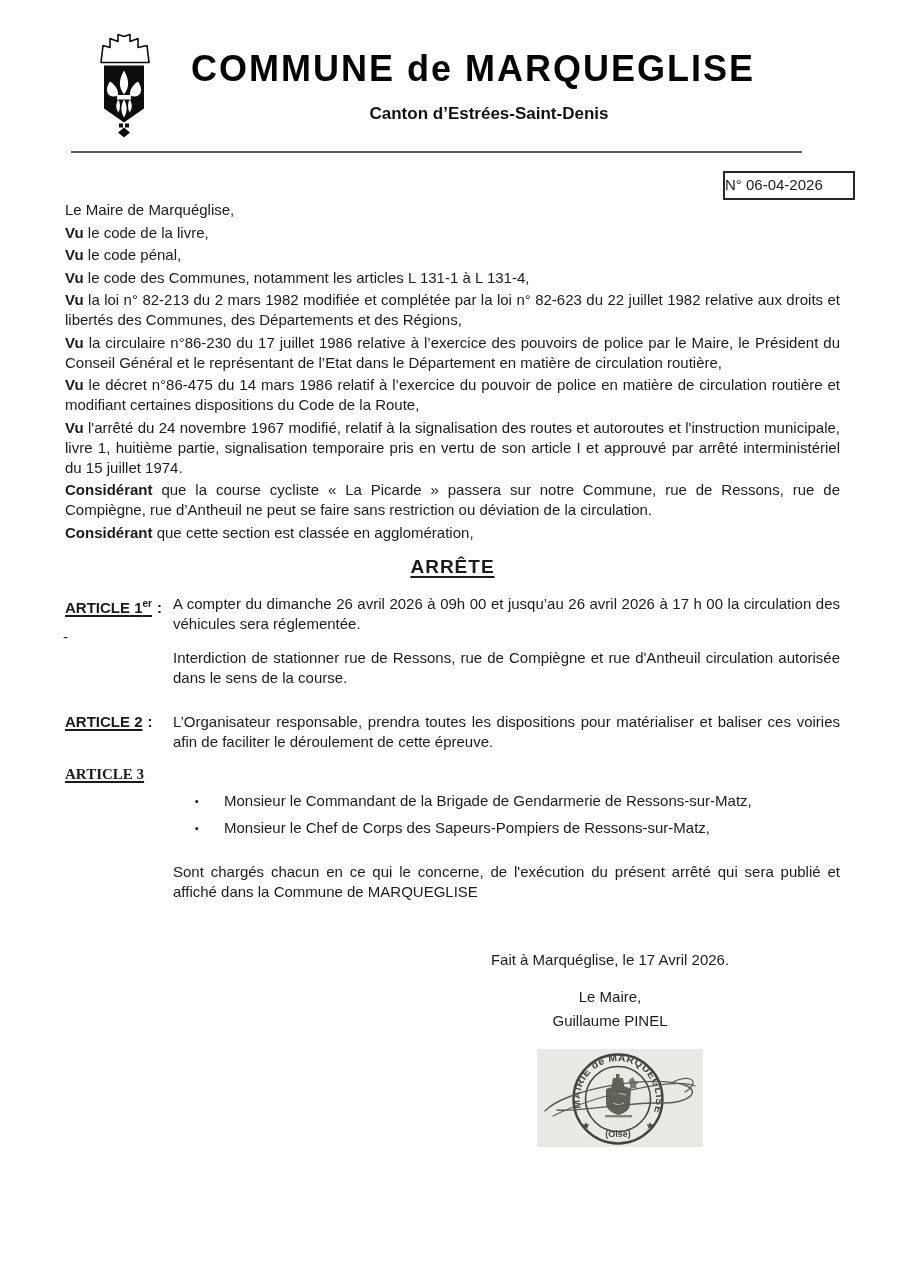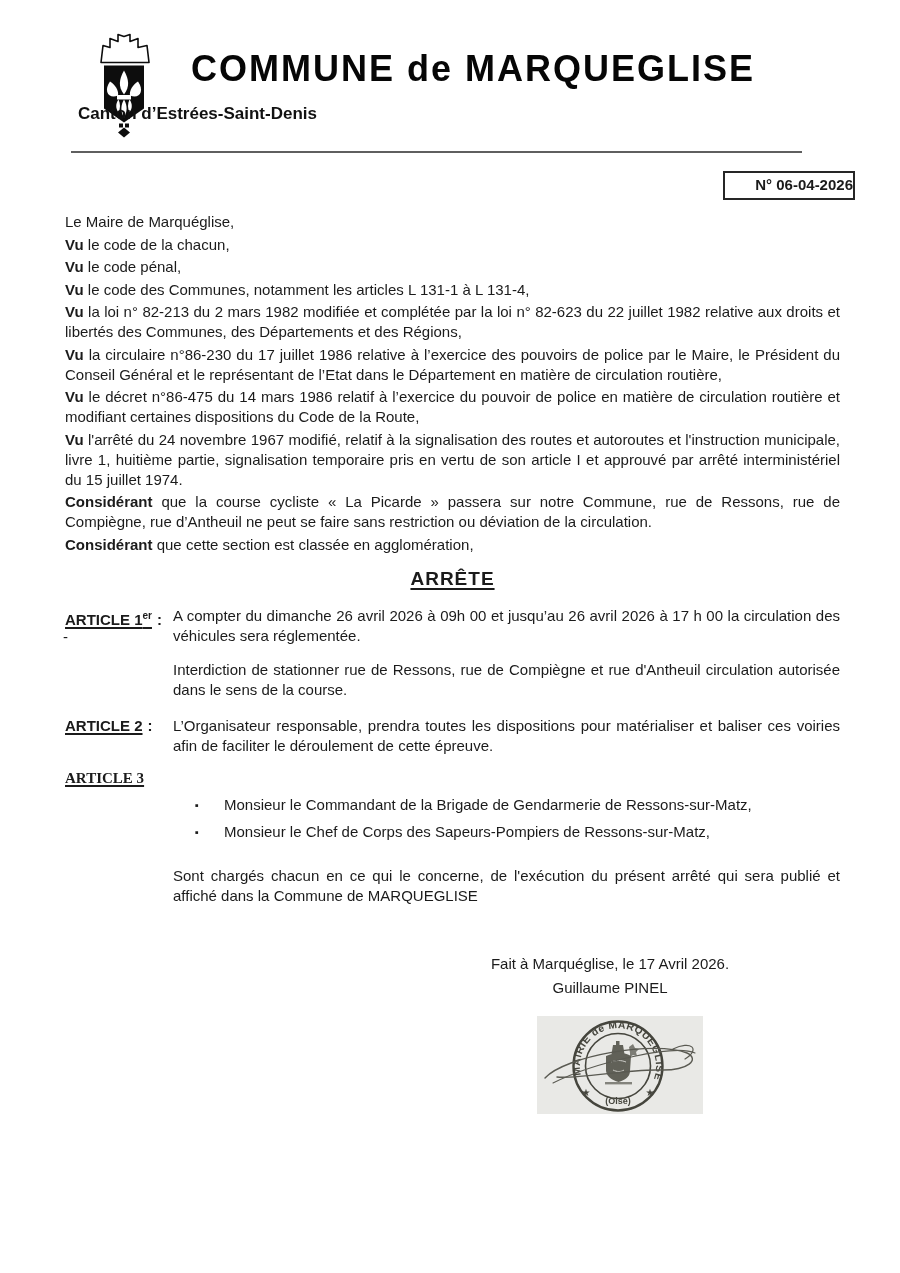--- a/index.html
+++ b/index.html
@@ -9,44 +9,44 @@
   }
   
   .crest{position:absolute;left:88px;top:32px;width:72px;height:106px;}
   .doc-title{
     position:absolute;top:48px;left:0;right:0;padding-left:46px;
     text-align:center;font-size:36px;font-weight:bold;letter-spacing:2px;color:#060606;
     white-space:nowrap;
   }
   .doc-subtitle{
     position:absolute;top:104px;left:0;right:0;padding-left:78px;
-    text-align:left;font-size:17px;font-weight:bold;color:#111;
+    text-align:center;font-size:17px;font-weight:bold;color:#111;
   }
   .header-rule{position:absolute;top:151px;left:71px;width:731px;border-top:2px solid #5f5f5f;}
   
   .content{position:absolute;left:65px;right:60px;top:171px;font-size:15px;line-height:20px;}
   .ref-box{
     margin-left:auto;margin-right:-15px;width:128px;border:2px solid #262626;
-    text-align:right;padding:2px 0 3px;font-size:15px;font-weight:bold;
+    text-align:left;padding:2px 0 3px;font-size:15px;
   }
-  .opening{margin-top:12px;}
+  .opening{margin-top:0;}
   .par{margin:0 0 2.5px 0;text-align:justify;}
   .lead{font-weight:bold;}
   .arrete-heading{text-align:center;font-size:19px;font-weight:bold;margin:14px 0 17px 0;letter-spacing:1px;}
   .arrete-heading span{text-decoration:underline;text-decoration-thickness:2px;text-underline-offset:3px;}
   
   .article-row{display:flex;align-items:flex-start;}
   .article-label{flex:0 0 108px;font-weight:bold;white-space:nowrap;}
   .article-label .lbl{text-decoration:underline;text-decoration-thickness:2px;text-underline-offset:2px;}
   .article-label .colon{margin-left:5px;}
   .article-label sup{font-size:10px;text-align:center;}
   .article-text{flex:1;text-align:justify;}
   .a1-p2{margin-top:14px;}
   .row-a1{margin-top:0;}
-  .row-a2{margin-top:16px;}
+  .row-a2{margin-top:24px;}
   .a3-label{margin-top:12px;font-family:Liberation Serif, serif;}
   .bullet-row{display:flex;margin:7px 0 0 130px;}
   .bullet-marker{width:10px;font-size:11px;line-height:20px;}
   .bullet-text{margin-left:19px;}
   .closing{margin:24px 0 0 108px;text-align:justify;}
   .stray-dash{position:absolute;left:63px;top:628px;font-size:15px;color:#1b1b1b;}
   
   .sig{width:580px;margin-left:255px;margin-top:48px;text-align:center;}
   .sig-date{margin:0;}
   .sig-role{margin:17px 0 0 0;}
@@ -87,21 +87,21 @@
   <div class="header-rule"></div>
 
   <div class="stray-dash">-</div>
 
   <div class="content">
 
     <div class="ref-box">N° 06-04-2026</div>
 
     <div class="opening">
       <p class="par"><span class="lead"></span><span>Le Maire de Marquéglise,</span></p>
-      <p class="par"><span class="lead">Vu</span> <span>le code de la chacun,</span></p>
+      <p class="par"><span class="lead">Vu</span> <span>le code de la livre,</span></p>
       <p class="par"><span class="lead">Vu</span> <span>le code pénal,</span></p>
       <p class="par"><span class="lead">Vu</span> <span>le code des Communes, notamment les articles L 131-1 à L 131-4,</span></p>
       <p class="par"><span class="lead">Vu</span> <span>la loi n° 82-213 du 2 mars 1982 modifiée et complétée par la loi n° 82-623 du 22 juillet 1982 relative aux droits et libertés des Communes, des Départements et des Régions,</span></p>
       <p class="par"><span class="lead">Vu</span> <span>la circulaire n°86-230 du 17 juillet 1986 relative à l’exercice des pouvoirs de police par le Maire, le Président du Conseil Général et le représentant de l’Etat dans le Département en matière de circulation routière,</span></p>
       <p class="par"><span class="lead">Vu</span> <span>le décret n°86-475 du 14 mars 1986 relatif à l’exercice du pouvoir de police en matière de circulation routière et modifiant certaines dispositions du Code de la Route,</span></p>
       <p class="par"><span class="lead">Vu</span> <span>l'arrêté du 24 novembre 1967 modifié, relatif à la signalisation des routes et autoroutes et l'instruction municipale, livre 1, huitième partie, signalisation temporaire pris en vertu de son article I et approuvé par arrêté interministériel du 15 juillet 1974.</span></p>
       <p class="par"><span class="lead">Considérant</span> <span>que la course cycliste « La Picarde » passera sur notre Commune, rue de Ressons, rue de Compiègne, rue d’Antheuil ne peut se faire sans restriction ou déviation de la circulation.</span></p>
       <p class="par"><span class="lead">Considérant</span> <span>que cette section est classée en agglomération,</span></p>
     </div>
 
@@ -128,20 +128,21 @@
     </div>
     <div class="bullet-row">
       <span class="bullet-marker">▪</span>
       <span class="bullet-text">Monsieur le Chef de Corps des Sapeurs-Pompiers de Ressons-sur-Matz,</span>
     </div>
 
     <div class="closing">Sont chargés chacun en ce qui le concerne, de l'exécution du présent arrêté qui sera publié et affiché dans la Commune de MARQUEGLISE</div>
 
     <div class="sig">
       <p class="sig-date">Fait à Marquéglise, le 17 Avril 2026.</p>
+      <p class="sig-role">Le Maire,</p>
       <p class="sig-name">Guillaume PINEL</p>
     </div>
 
     <div class="stamp">
       <svg viewBox="0 0 166 98" width="166" height="98" xmlns="http://www.w3.org/2000/svg">
         <defs>
           <path id="arcTop" d="M 44.6,61 A 38,38 0 1 1 117.4,61" fill="none"></path>
         </defs>
 
         <circle cx="81" cy="50" r="44.5" fill="none" stroke="#45453d" stroke-width="2.4"></circle>

